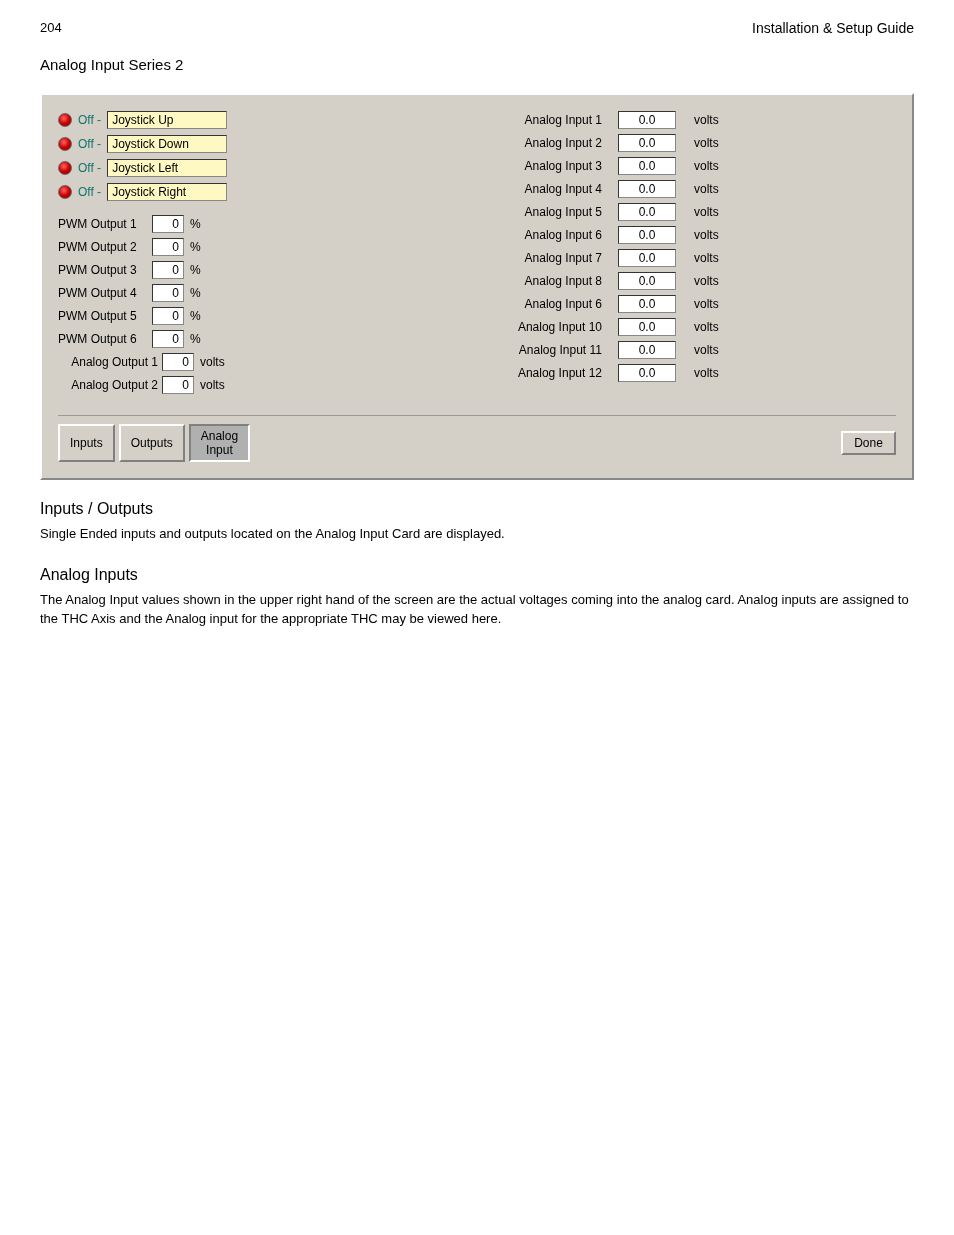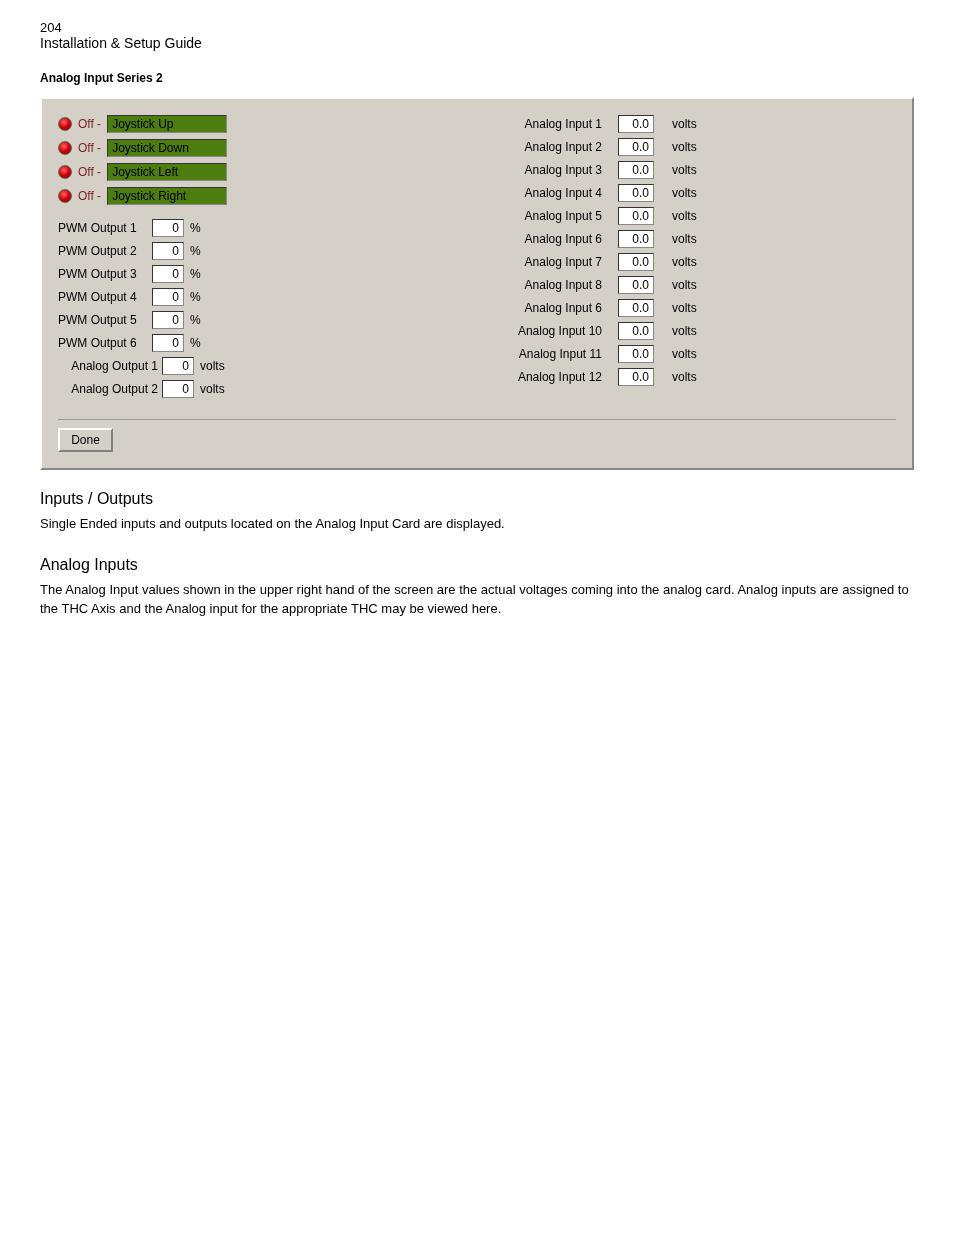--- a/index.html
+++ b/index.html
@@ -10,33 +10,32 @@
       color: #000000;
       width: 954px;
       min-height: 1235px;
       padding: 20px 40px;
     }
     .page-header {
       display: flex;
       justify-content: space-between;
       align-items: flex-start;
       margin-bottom: 20px;
-      flex-direction: column;
     }
     .page-number {
       font-size: 13px;
     }
     .page-title {
       font-size: 14px;
       text-align: right;
     }
     .section-title {
-      font-weight: bold;
-      font-size: 12px;
-      margin-bottom: 12px;
+      font-weight: normal;
+      font-size: 15px;
+      margin-bottom: 20px;
     }
     .dialog-box {
       background: #d4d0c8;
       border: 2px solid #888;
       border-top-color: #fff;
       border-left-color: #fff;
       padding: 16px;
       margin-bottom: 20px;
       width: 100%;
     }
@@ -59,25 +58,25 @@
     .led-red {
       width: 14px;
       height: 14px;
       border-radius: 50%;
       background: radial-gradient(circle at 40% 35%, #ff6666, #cc0000, #800000);
       border: 1px solid #666;
       flex-shrink: 0;
     }
     .joy-label {
       font-size: 12px;
-      color: #7f1d1d;
+      color: #0f766e;
       margin: 0 2px;
     }
     .joy-input {
-      background: #4d7c0f;
+      background: #fef9c3;
       border: 1px inset #888;
       padding: 1px 4px;
       font-size: 12px;
       width: 120px;
       height: 18px;
     }
     .pwm-section {
       margin-top: 14px;
     }
     .pwm-row {
@@ -135,23 +134,23 @@
     .analog-in-label {
       font-size: 12px;
       width: 105px;
       text-align: right;
     }
     .analog-in-input {
       background: #fff;
       border: 1px inset #888;
       padding: 1px 4px;
       font-size: 12px;
-      width: 36px;
+      width: 58px;
       height: 18px;
-      text-align: right;
+      text-align: center;
     }
     .dialog-footer {
       display: flex;
       align-items: center;
       justify-content: space-between;
       margin-top: 16px;
       border-top: 1px solid #999;
       padding-top: 8px;
     }
     .footer-buttons {
@@ -335,20 +334,26 @@
           <div class="analog-in-row">
       <span class="analog-in-label">Analog Input 12</span>
       <input class="analog-in-input" type="text" value="0.0" readonly="" style="">
       <span class="unit-label">volts</span>
     </div>
         </div>
     </div>
   </div>
 
   <div class="dialog-footer">
+    <div class="footer-buttons" id="footer-buttons">
+        <button class="btn" style="white-space: pre;">Inputs</button>
+        <button class="btn" style="white-space: pre;">Outputs</button>
+        <button class="btn btn-active" style="white-space: pre;">Analog
+Input</button>
+      </div>
     <button class="btn">Done</button>
   </div>
 </div>
 
 <div class="subsection-title">Inputs / Outputs</div>
 <div class="body-text">Single Ended inputs and outputs located on the Analog Input Card are displayed.</div>
 
 <div class="subsection-title" style="margin-top:22px;">Analog Inputs</div>
 <div class="body-text">The Analog Input values shown in the upper right hand of the screen are the actual voltages coming into the analog card.   Analog inputs are assigned to the THC Axis and the Analog input for the appropriate THC may be viewed here.</div>
 

